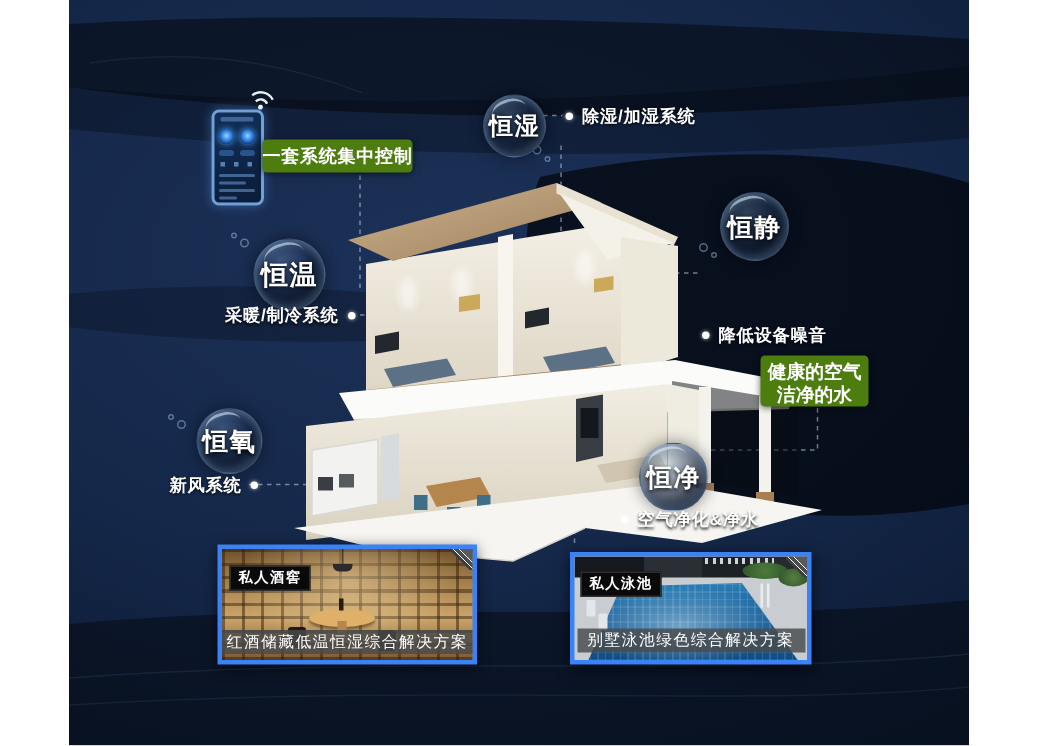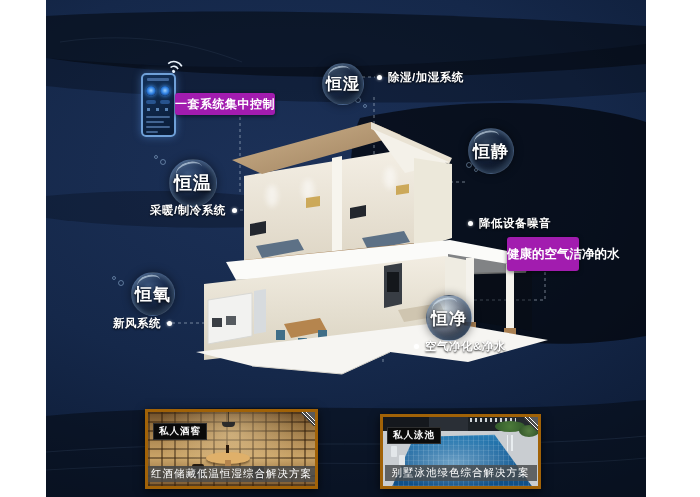--- a/index.html
+++ b/index.html
@@ -20,40 +20,40 @@
   .bubble::after{content:'';position:absolute;top:5%;left:12%;width:58%;height:34%;border-radius:50%;
     border-top:2px solid rgba(225,242,255,.55);transform:rotate(-16deg);}
 
   
   .sys-label{position:absolute;z-index:6;display:flex;align-items:center;gap:6px;color:#fff;
     font:bold 11.5px "Liberation Sans",sans-serif;letter-spacing:.5px;white-space:nowrap;
     text-shadow:0 1px 2px rgba(0,0,0,.9);height:14px;text-align:right;}
   .dot{width:5px;height:5px;border-radius:50%;background:#fff;flex:0 0 auto;box-shadow:0 0 3px rgba(255,255,255,.7);}
 
   
-  .orange-box{position:absolute;z-index:6;background:#a21caf;color:#fff;border-radius:3px;
-    font-family:"Liberation Serif",serif;font-weight:bold;display:flex;align-items:center;justify-content:flex-start;
+  .orange-box{position:absolute;z-index:6;background:#4d7c0f;color:#fff;border-radius:3px;
+    font-family:"Liberation Serif",serif;font-weight:bold;display:flex;align-items:center;justify-content:flex-end;
     box-shadow:0 1px 4px rgba(0,0,0,.55);white-space:nowrap;}
-  .orange-box.two-line{flex-direction:row;line-height:15px;}
+  .orange-box.two-line{flex-direction:column;line-height:15px;}
 
   
   .phone{position:absolute;z-index:6;left:141px;top:73px;width:35px;height:64px;border:2px solid #6fa0d8;
     border-radius:5px;background:linear-gradient(160deg,#123058,#0a1c38);
     box-shadow:0 0 8px rgba(90,150,230,.45);box-sizing:border-box;}
   .phone span{position:absolute;display:block;}
   .p-header{left:4px;top:3px;width:22px;height:3px;background:rgba(136,184,255,.4);border-radius:1px;}
   .p-knob{width:10px;height:10px;border-radius:50%;
     background:radial-gradient(circle at 50% 45%,#9cd0ff 0%,#2e7fe0 45%,#123a75 78%);
     box-shadow:0 0 4px #4aa0ff;}
   .p-pill{width:10px;height:4px;border-radius:2px;background:rgba(60,120,200,.55);}
   .p-sq{width:3px;height:3px;background:rgba(111,160,216,.75);}
   .p-bar{height:2px;border-radius:1px;background:rgba(120,165,225,.5);}
 
   
-  .card{position:absolute;z-index:7;background:#a16207;padding:3px;box-shadow:0 2px 9px rgba(0,0,0,.65);margin-top:46px;}
+  .card{position:absolute;z-index:7;background:#3b82f6;padding:3px;box-shadow:0 2px 9px rgba(0,0,0,.65);}
   .card-img{position:relative;overflow:hidden;}
   .card-badge{position:absolute;z-index:3;background:#0a0a0a;color:#fff;
     font:bold 9.5px "Liberation Serif",serif;letter-spacing:1px;padding:1px 5px;border:1px solid #2e2e2e;}
   .card-caption{position:absolute;z-index:3;left:50%;transform:translateX(-50%);
     background:rgba(72,74,76,.82);color:#fff;font:10.5px "Liberation Serif",serif;
     letter-spacing:1px;padding:1px 7px;white-space:nowrap;}
   .card-corner{position:absolute;z-index:4;top:0;right:0;width:14px;height:14px;
     background:linear-gradient(225deg,#5a5a5a 0 30%,#ffffff 30% 33%,#4c4c4c 33% 45%,#ffffff 45% 48%,#3e3e3e 48% 56%,transparent 56%);}
   
   .wine-img{width:167px;height:74px;background:linear-gradient(180deg,#6e4e2a 0%,#93703f 18%,#b8925a 45%,#caa468 62%,#7c5a31 100%);}
@@ -235,21 +235,21 @@
     <span>一套系统集中控制</span>
   </div>
   <div class="orange-box two-line" style="left:507px;top:237px;width:72px;height:34px;font-size:12.5px;">
     <span>健康的空气</span>
     <span>洁净的水</span>
   </div>
 
   <div class="bubble" style="left:322px;top:63px;width:40px;height:40px;font-size:16px;">
     <span>恒湿</span>
     </div>
-  <div class="bubble" style="left:468px;top:128px;width:44px;height:44px;font-size:17px;">
+  <div class="bubble" style="left:480px;top:128px;width:44px;height:44px;font-size:17px;">
     <span>恒静</span>
     </div>
   <div class="bubble" style="left:131px;top:272px;width:42px;height:42px;font-size:17px;">
     <span>恒氧</span>
     </div>
   <div class="bubble" style="left:169px;top:159px;width:46px;height:46px;font-size:18px;">
     <span>恒温</span>
     </div>
   <div class="bubble" style="left:426px;top:295px;width:44px;height:44px;font-size:17px;">
     <span>恒净</span>

